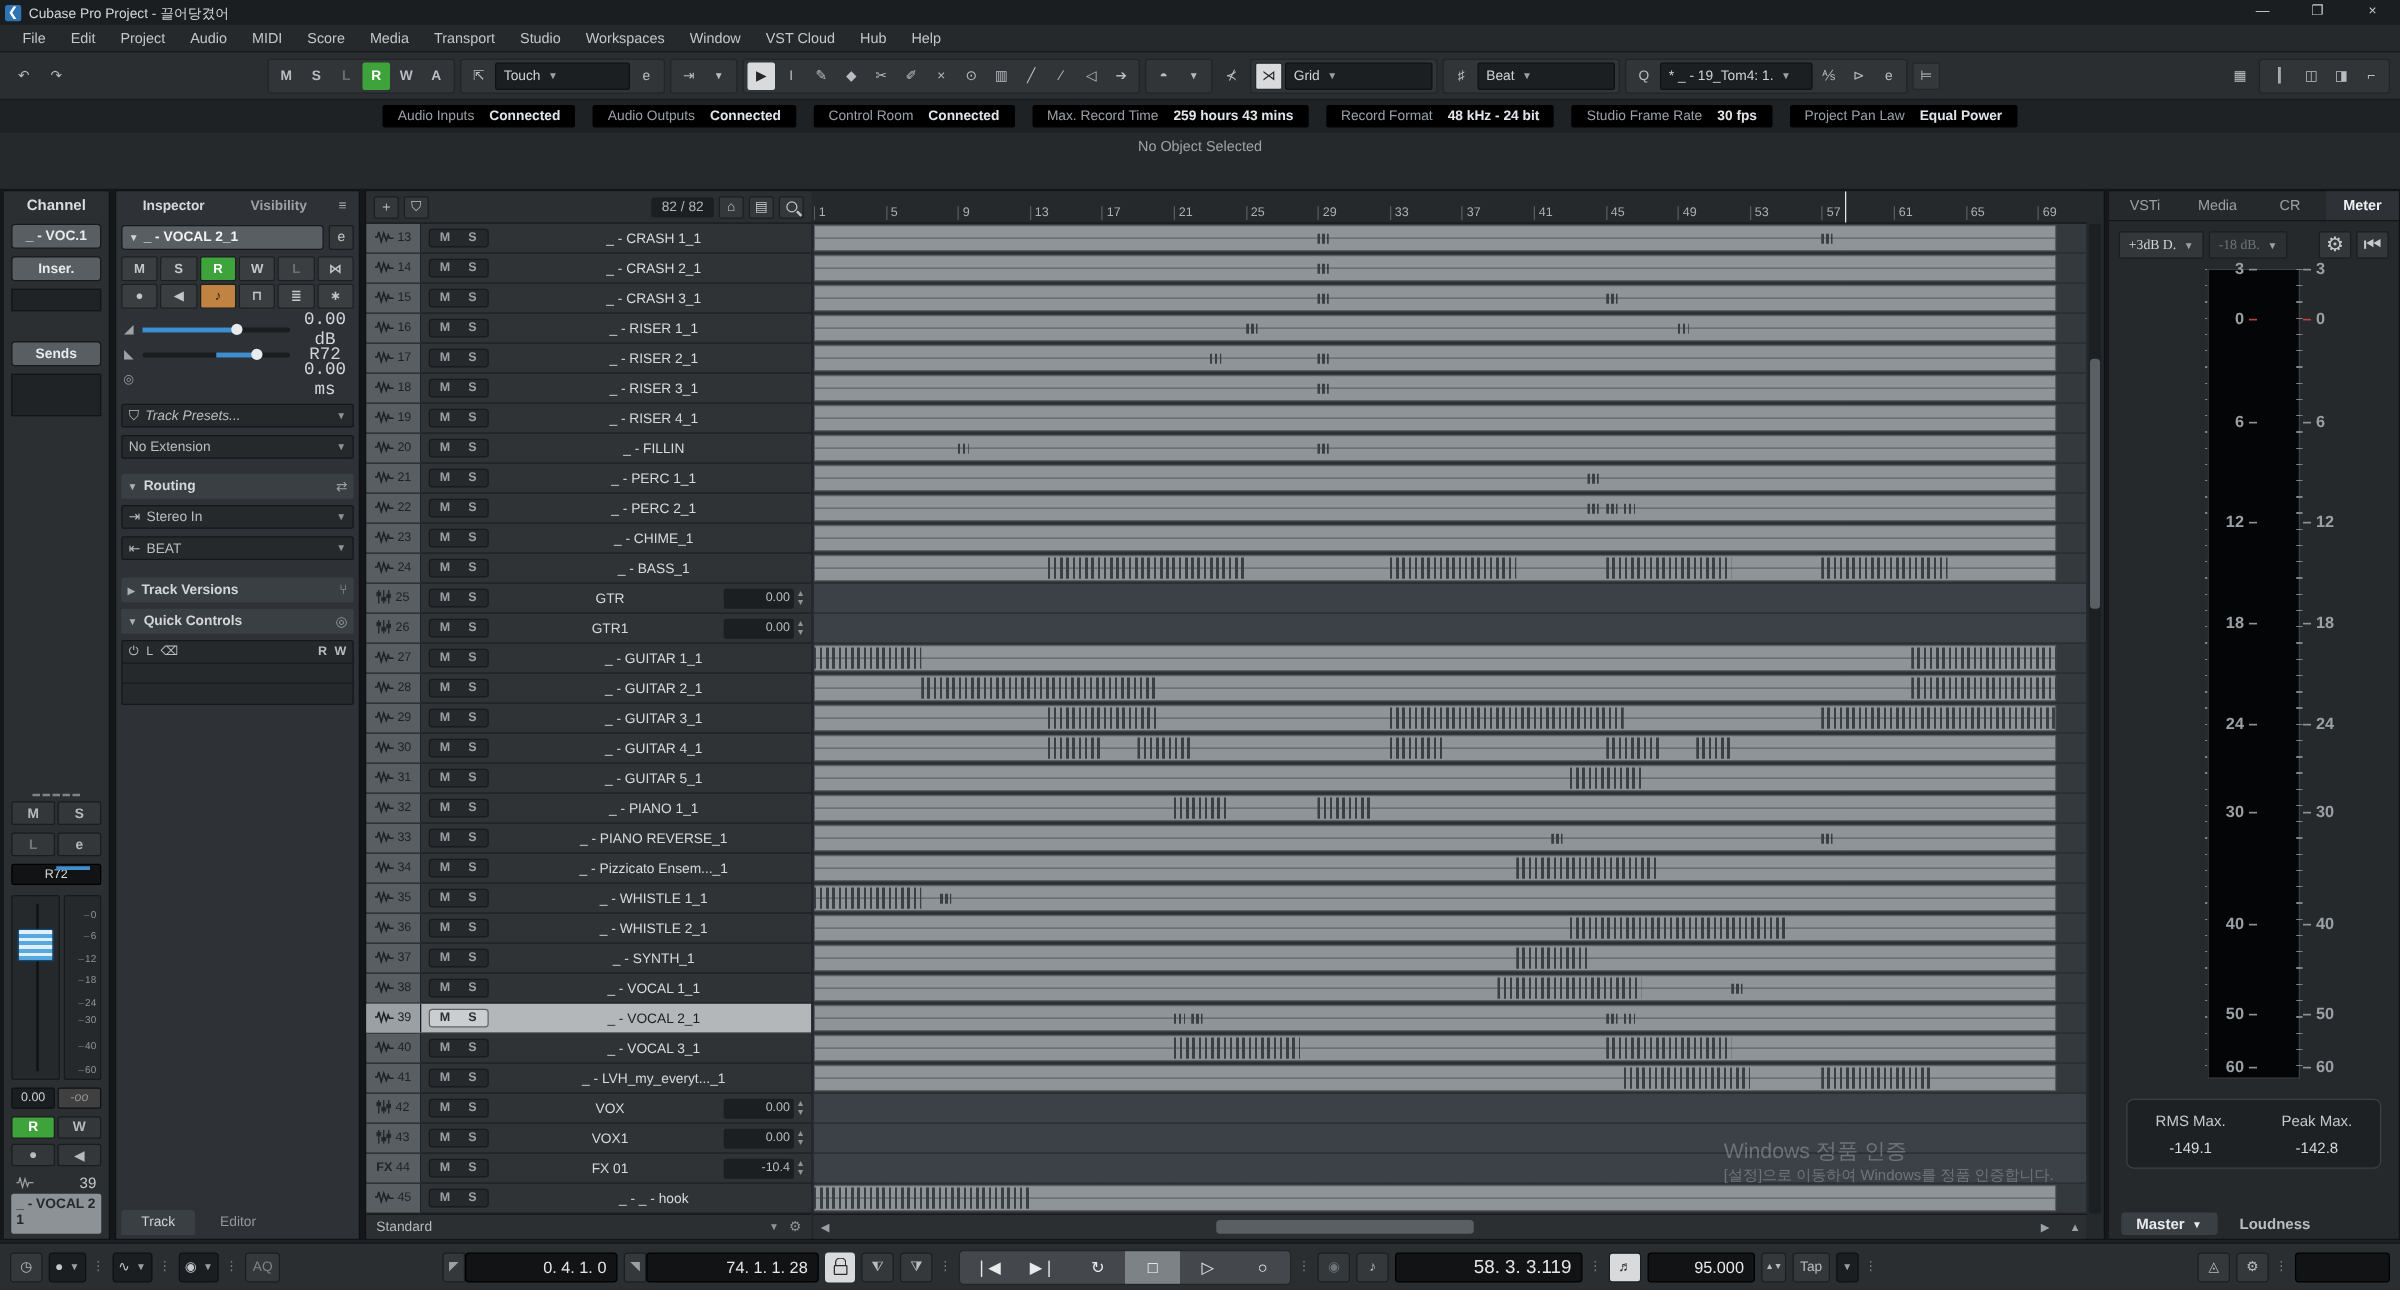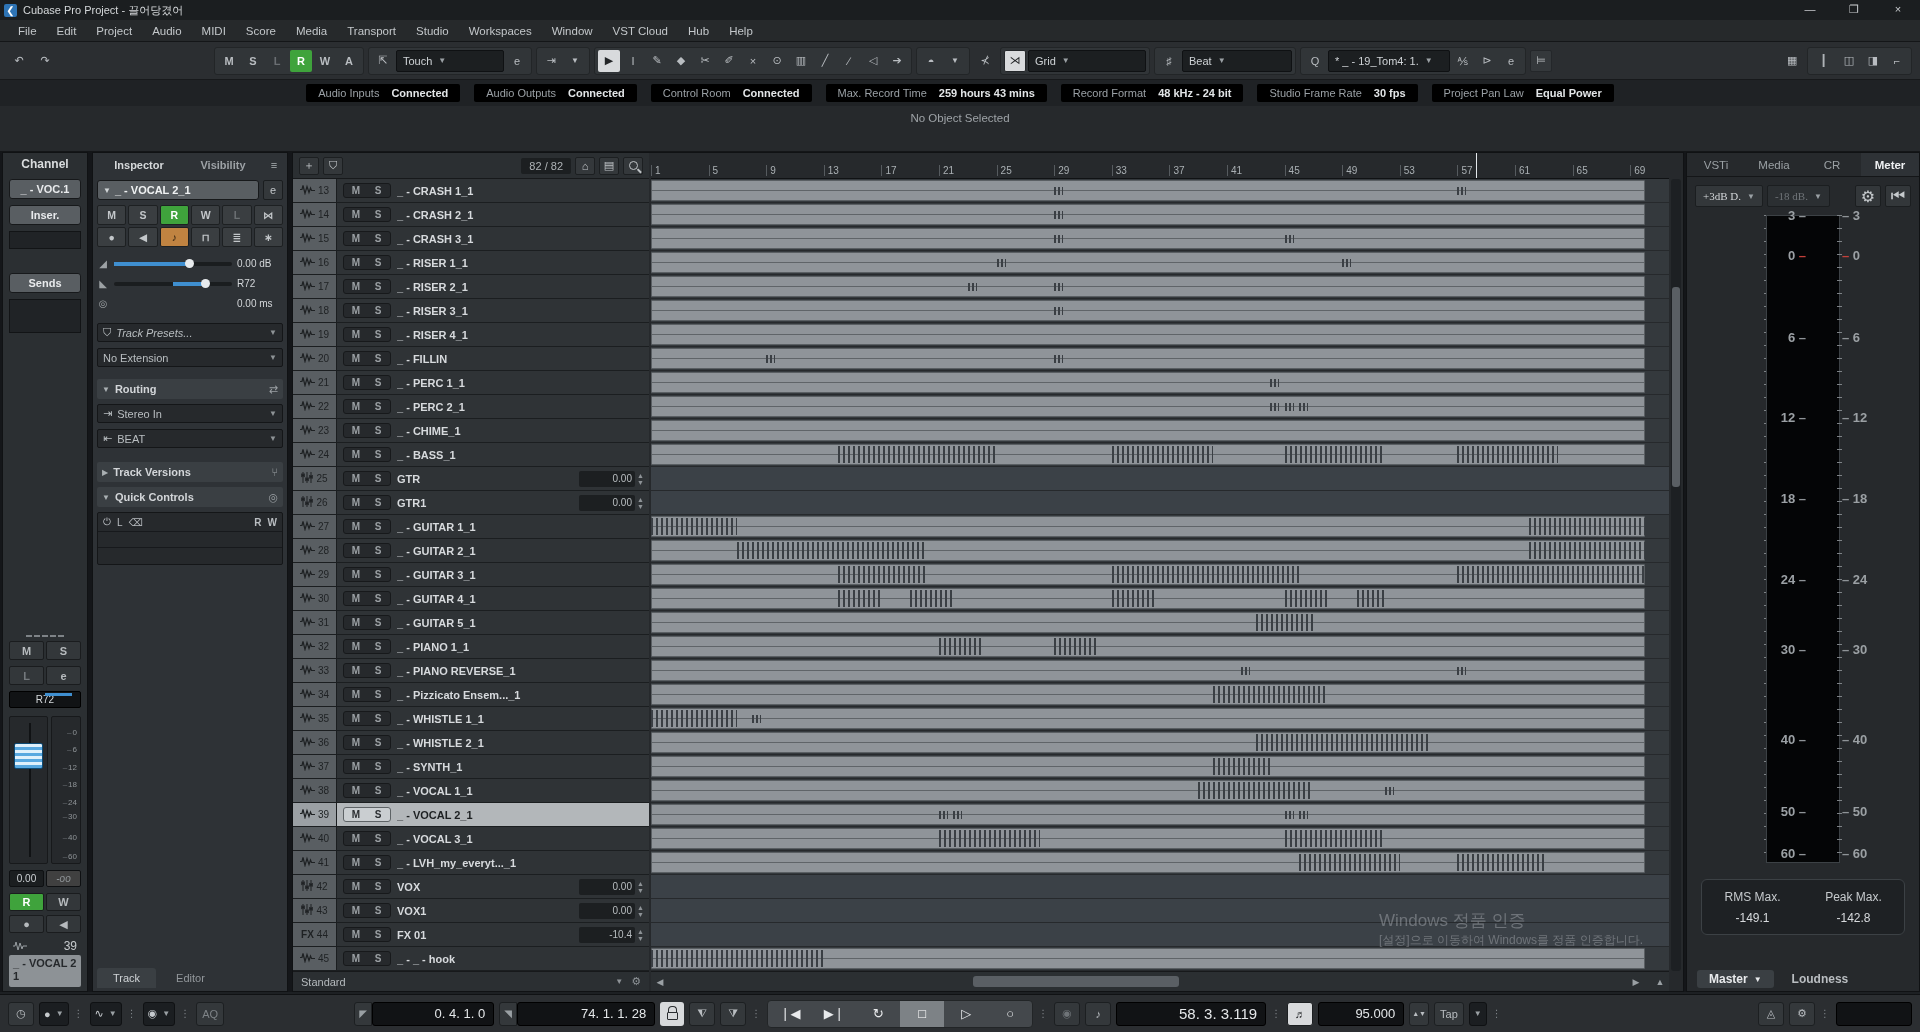--- a/index.html
+++ b/index.html
@@ -85,21 +85,21 @@
 #insp-btngrid{display:grid;grid-template-columns:repeat(6,1fr);gap:2px;margin-bottom:8px;}
 #insp-btngrid .ib{height:20px;background:#3a3e41;border:1px solid #1d2022;border-radius:2px;display:flex;align-items:center;justify-content:center;font-size:10.5px;font-weight:bold;color:#c3c7ca;}
 #insp-btngrid .ib.green{background:#3fa33c;color:#fff;}
 #insp-btngrid .ib.orange{background:#c08341;color:#2a1d0d;}
 #insp-btngrid .ib.dim{color:#6b7073;}
 .sliderrow{display:flex;align-items:center;gap:5px;height:17px;margin-bottom:3px;}
 .sliderrow .sic{width:12px;color:#9da2a5;font-size:10px;text-align:center;}
 .sliderrow .strack{flex:1;height:4px;background:#1a1d1f;border-radius:2px;position:relative;}
 .sliderrow .sfill{position:absolute;top:0;bottom:0;background:#3f8fd0;}
 .sliderrow .sknob{position:absolute;top:-3px;width:9px;height:9px;background:#e8ebed;border-radius:50%;}
-.sliderrow .sval{width:46px;text-align:left;color:#d3d6d9;font-size:10px;}
+.sliderrow .sval{width:46px;text-align:center;color:#d3d6d9;font-size:14px;font-family:Liberation Mono, monospace;}
 .iselect{height:19px;background:#26292c;border:1px solid #141618;border-radius:2px;display:flex;align-items:center;padding:0 5px;gap:5px;color:#b9bec1;margin-bottom:6px;}
 .iselect .grow{flex:1;}
 .iselect .car{font-size:8px;color:#8e9396;}
 .iselect.italic{font-style:italic;}
 .isechead{height:20px;background:#3a3f43;border-radius:2px;display:flex;align-items:center;padding:0 5px;gap:5px;font-weight:bold;color:#d3d6d9;margin-bottom:5px;}
 .isechead .car{font-size:8px;color:#aab0b3;}
 .isechead .ric{margin-left:auto;color:#9ba0a4;font-weight:normal;}
 #qcbox{background:#26292c;border:1px solid #141618;border-radius:2px;margin-bottom:4px;}
 #qcbox .qcr1{display:flex;align-items:center;gap:6px;padding:3px 5px;border-bottom:1px solid #17191c;color:#b9bdc1;font-size:10px;}
 #qcbox .qcr1 .rw{margin-left:auto;display:flex;gap:6px;font-weight:bold;}
@@ -116,21 +116,21 @@
 .magico{position:relative;width:9px;height:9px;border:1.5px solid #c0c4c7;border-radius:50%;}
 .magico::after{content:"";position:absolute;width:5px;height:1.5px;background:#c0c4c7;left:7px;top:8px;transform:rotate(45deg);}
 
 
 #tracklist{position:absolute;top:26px;left:0;width:356px;bottom:20px;overflow:hidden;background:#26292c;}
 .trow{height:24px;display:flex;align-items:center;border-bottom:1px solid #1b1e20;background:#2f3336;font-size:11px;}
 .trow .tic{width:44px;align-self:stretch;background:#595e62;color:#1e2123;display:flex;align-items:center;justify-content:center;gap:3px;font-size:10px;border-right:1px solid #1b1e20;}
 .trow .tic svg{stroke:#2a2d30;}
 .trow .ms{display:flex;gap:2px;background:#26292c;border:1px solid #17191b;border-radius:3px;padding:1px 2px;margin:0 6px;}
 .trow .ms b{width:20px;text-align:center;color:#9ba0a4;font-size:10px;}
-.trow .tname{flex:1;font-weight:bold;color:#d7dadd;white-space:nowrap;overflow:hidden;}
+.trow .tname{flex:1;font-weight:normal;color:#d7dadd;white-space:nowrap;overflow:hidden;text-align:center;}
 .trow .tval{width:56px;height:16px;background:#1c1f21;border-radius:2px;color:#b9bec1;font-size:10px;display:flex;align-items:center;justify-content:flex-end;padding:0 3px;margin-right:2px;}
 .trow .stp{width:8px;color:#8e9397;font-size:7px;line-height:7px;margin-right:4px;}
 .trow.sel{background:#b3b7ba;}
 .trow.sel .tname{color:#1d2022;}
 .trow.sel .tic{background:#9ba0a4;}
 .trow.sel .ms{background:#caced1;border-color:#5e6366;}
 .trow.sel .ms b{color:#2c2f32;}
 #tl-foot{position:absolute;left:0;bottom:0;width:356px;height:20px;background:#2b2f32;border-top:1px solid #17191b;display:flex;align-items:center;padding:0 8px;gap:8px;font-size:11px;color:#b5babd;}
 #tl-foot .car{margin-left:auto;font-size:8px;color:#8e9397;}
 

